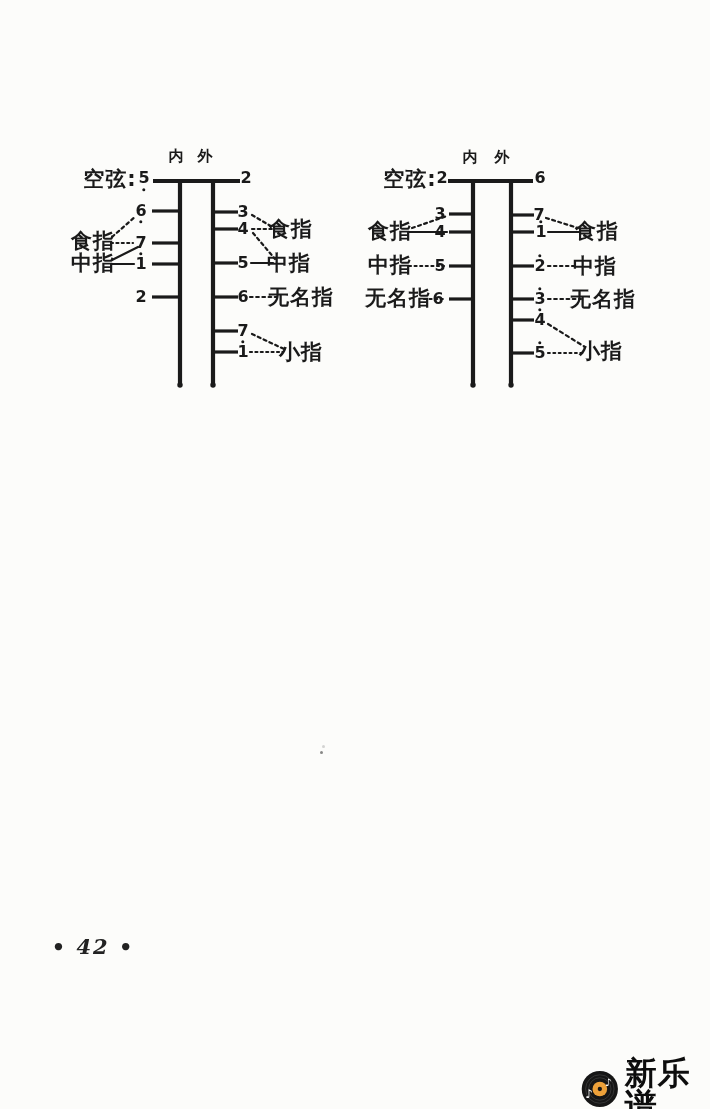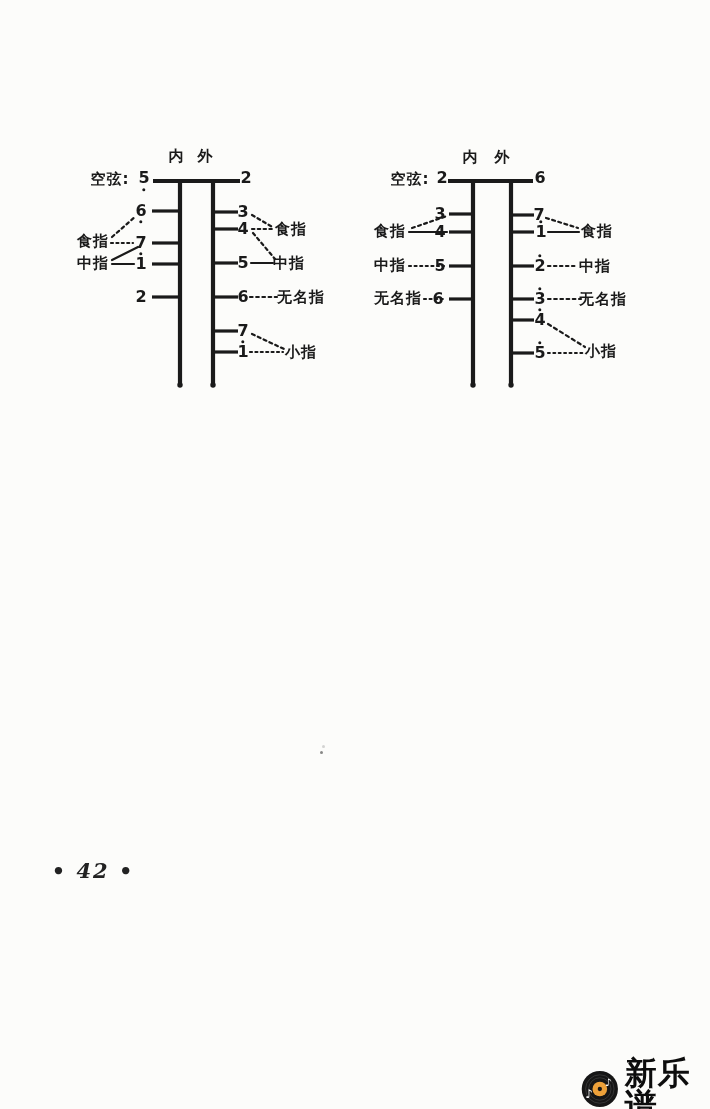--- a/index.html
+++ b/index.html
@@ -15,21 +15,21 @@
   svg.linework{position:absolute;left:0;top:0;width:710px;height:1109px;}
   .t{
     position:absolute;
     transform:translate(-50%,-50%);
     font-weight:700;
     white-space:nowrap;
     color:#1a1a1a;
     line-height:1;
   }
   .num{font-size:16px;font-family:"DejaVu Sans",sans-serif;}
-  .zh{font-size:15px;letter-spacing:1px;font-family:"DejaVu Sans",sans-serif;}
+  .zh{font-size:21px;letter-spacing:1px;font-family:"DejaVu Sans",sans-serif;}
   .hdr{font-size:15px;letter-spacing:0;}
   .odot{
     position:absolute;
     width:3.4px;height:3.4px;border-radius:50%;
     background:#1a1a1a;
     transform:translate(-50%,-50%);
   }
   .footer-num{
     position:absolute;
     transform:translate(-50%,-50%);
@@ -191,21 +191,21 @@
   <div class="t zh" style="left:398px;top:298px">无名指</div>
 
   <div class="t zh" style="left:597px;top:231px">食指</div>
   <div class="t zh" style="left:595px;top:266px">中指</div>
   <div class="t zh" style="left:603px;top:299px">无名指</div>
   <div class="t zh" style="left:601px;top:351px">小指</div>
 
   <span class="speck" style="left:320px;top:751px"></span>
   <span class="speck" style="left:322px;top:745px;opacity:.35"></span>
 
-  <div class="footer-num" style="left:93px;top:870px">• 42 •</div>
+  <div class="footer-num" style="left:93px;top:946px">• 42 •</div>
 
   <div class="watermark">
     <svg width="46" height="46" viewBox="0 0 46 46">
       <circle cx="23" cy="23" r="21" fill="#161616"></circle>
       <circle cx="23" cy="23" r="16.5" fill="none" stroke="#3a3a3a" stroke-width="1"></circle>
       <circle cx="23" cy="23" r="13" fill="none" stroke="#3a3a3a" stroke-width="1"></circle>
       <circle cx="23" cy="23" r="8.5" fill="#eda13a"></circle>
       <circle cx="23" cy="23" r="2.5" fill="#161616"></circle>
       <text x="6" y="33" font-size="14" font-family="DejaVu Sans, sans-serif" fill="#ffffff">♪</text>
       <text x="29" y="19" font-size="12" font-family="DejaVu Sans, sans-serif" fill="#ffffff">♪</text>

